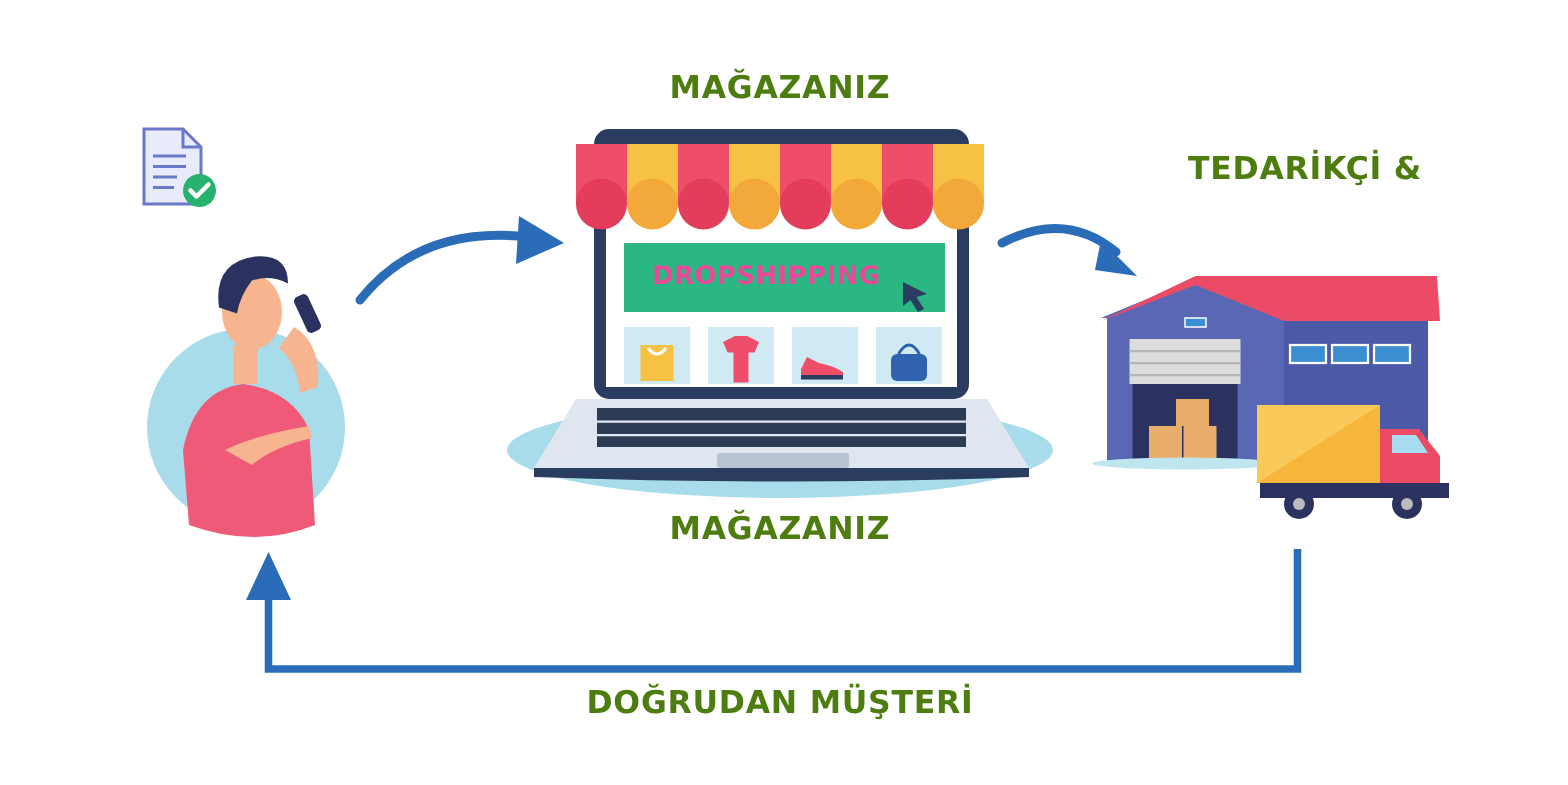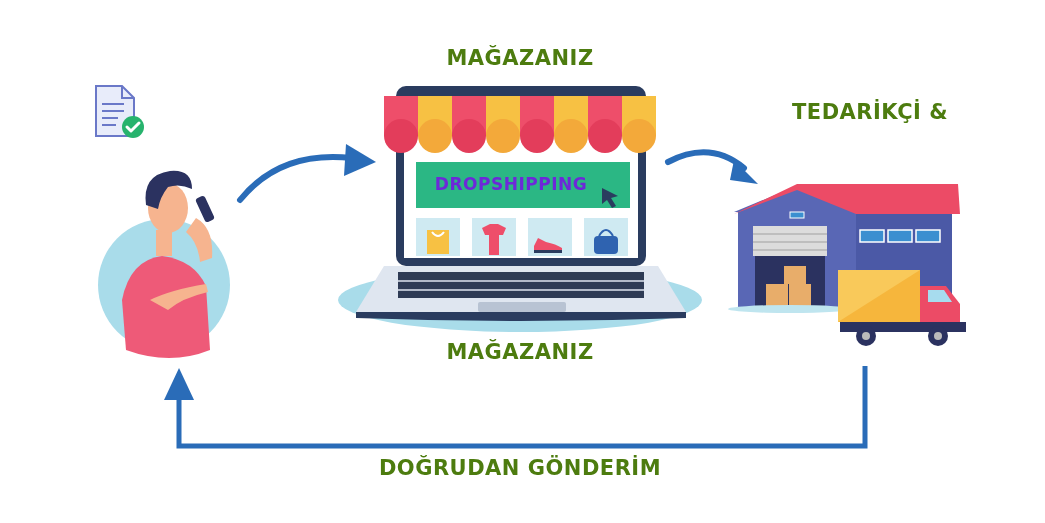--- a/index.html
+++ b/index.html
@@ -147,23 +147,23 @@
 
     <g>
       <polyline points="865,366 865,446 179,446 179,396" fill="none" stroke="#2a6cb8" stroke-width="5"></polyline>
       <polygon points="164,400 179,368 194,400" fill="#2a6cb8"></polygon>
     </g>
   </svg>
 
 
   <div class="label" style="left:420px;top:46px;width:200px;font-size:21px;">MAĞAZANIZ</div>
 
-  <div class="label" style="left:416px;top:174px;width:190px;font-size:17px;color:#6d28d9;">DROPSHIPPING</div>
+  <div class="label" style="left:416px;top:174px;width:190px;font-size:17px;color:#ec4899;">DROPSHIPPING</div>
 
   <div class="label" style="left:420px;top:340px;width:200px;font-size:21px;">MAĞAZANIZ</div>
 
   <div class="label" style="left:770px;top:86px;width:200px;font-size:21px;line-height:28px;margin-top:12px;">
     <div>TEDARİKÇİ &amp;</div>
   </div>
 
-  <div class="label" style="left:320px;top:456px;width:400px;font-size:21px;">DOĞRUDAN GÖNDERİM</div>
+  <div class="label" style="left:320px;top:456px;width:400px;font-size:21px;">DOĞRUDAN MÜŞTERİ</div>
 
 </div>
 
 </body></html>

